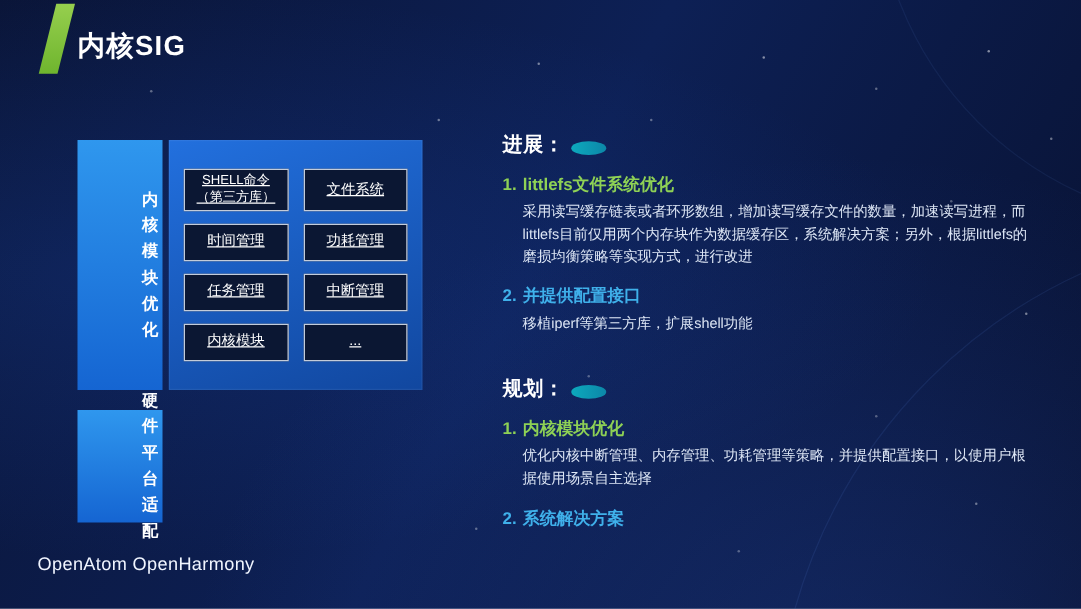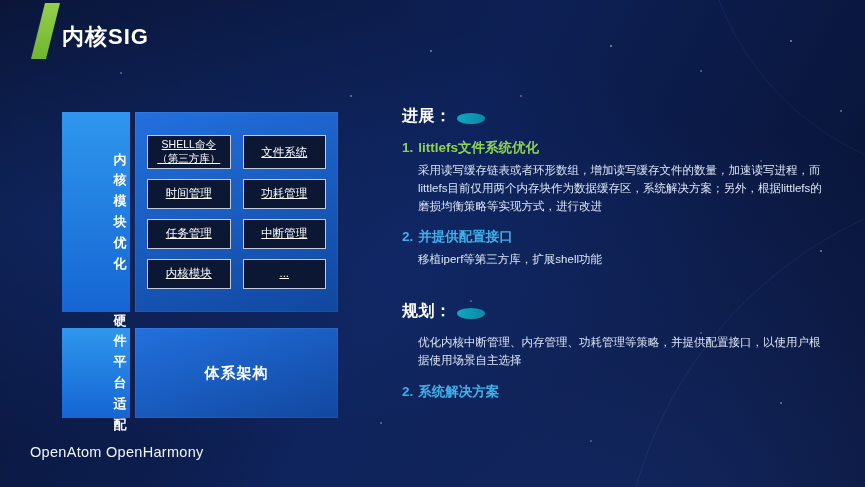--- a/index.html
+++ b/index.html
@@ -131,23 +131,20 @@
         <div class="cell">功耗管理</div>
         <div class="cell">任务管理</div>
         <div class="cell">中断管理</div>
         <div class="cell">内核模块</div>
         <div class="cell">...</div>
       </div>
     </div>
     <div class="drow bottom">
       <div class="side-box">硬件平台
 适配</div>
-      <div class="panel arch-panel">
-        <span>体系架构</span>
-      </div>
     </div>
   </div>
 
   <div class="content">
 
     <div class="section">
       <div class="sec-head">
         <span class="sec-title">进展：</span>
         <span class="ellipse"></span>
       </div>
@@ -164,20 +161,23 @@
         <p class="item-body">移植iperf等第三方库，扩展shell功能</p>
       </div>
     </div>
 
     <div class="section">
       <div class="sec-head">
         <span class="sec-title">规划：</span>
         <span class="ellipse"></span>
       </div>
       <div class="item">
+        <div class="item-title green">
+          <span class="num">1.</span><span>内核模块优化</span>
+        </div>
         <p class="item-body">优化内核中断管理、内存管理、功耗管理等策略，并提供配置接口，以使用户根据使用场景自主选择</p>
       </div>
       <div class="item">
         <div class="item-title blue">
           <span class="num">2.</span><span>系统解决方案</span>
         </div>
       </div>
     </div>
 
   </div>

